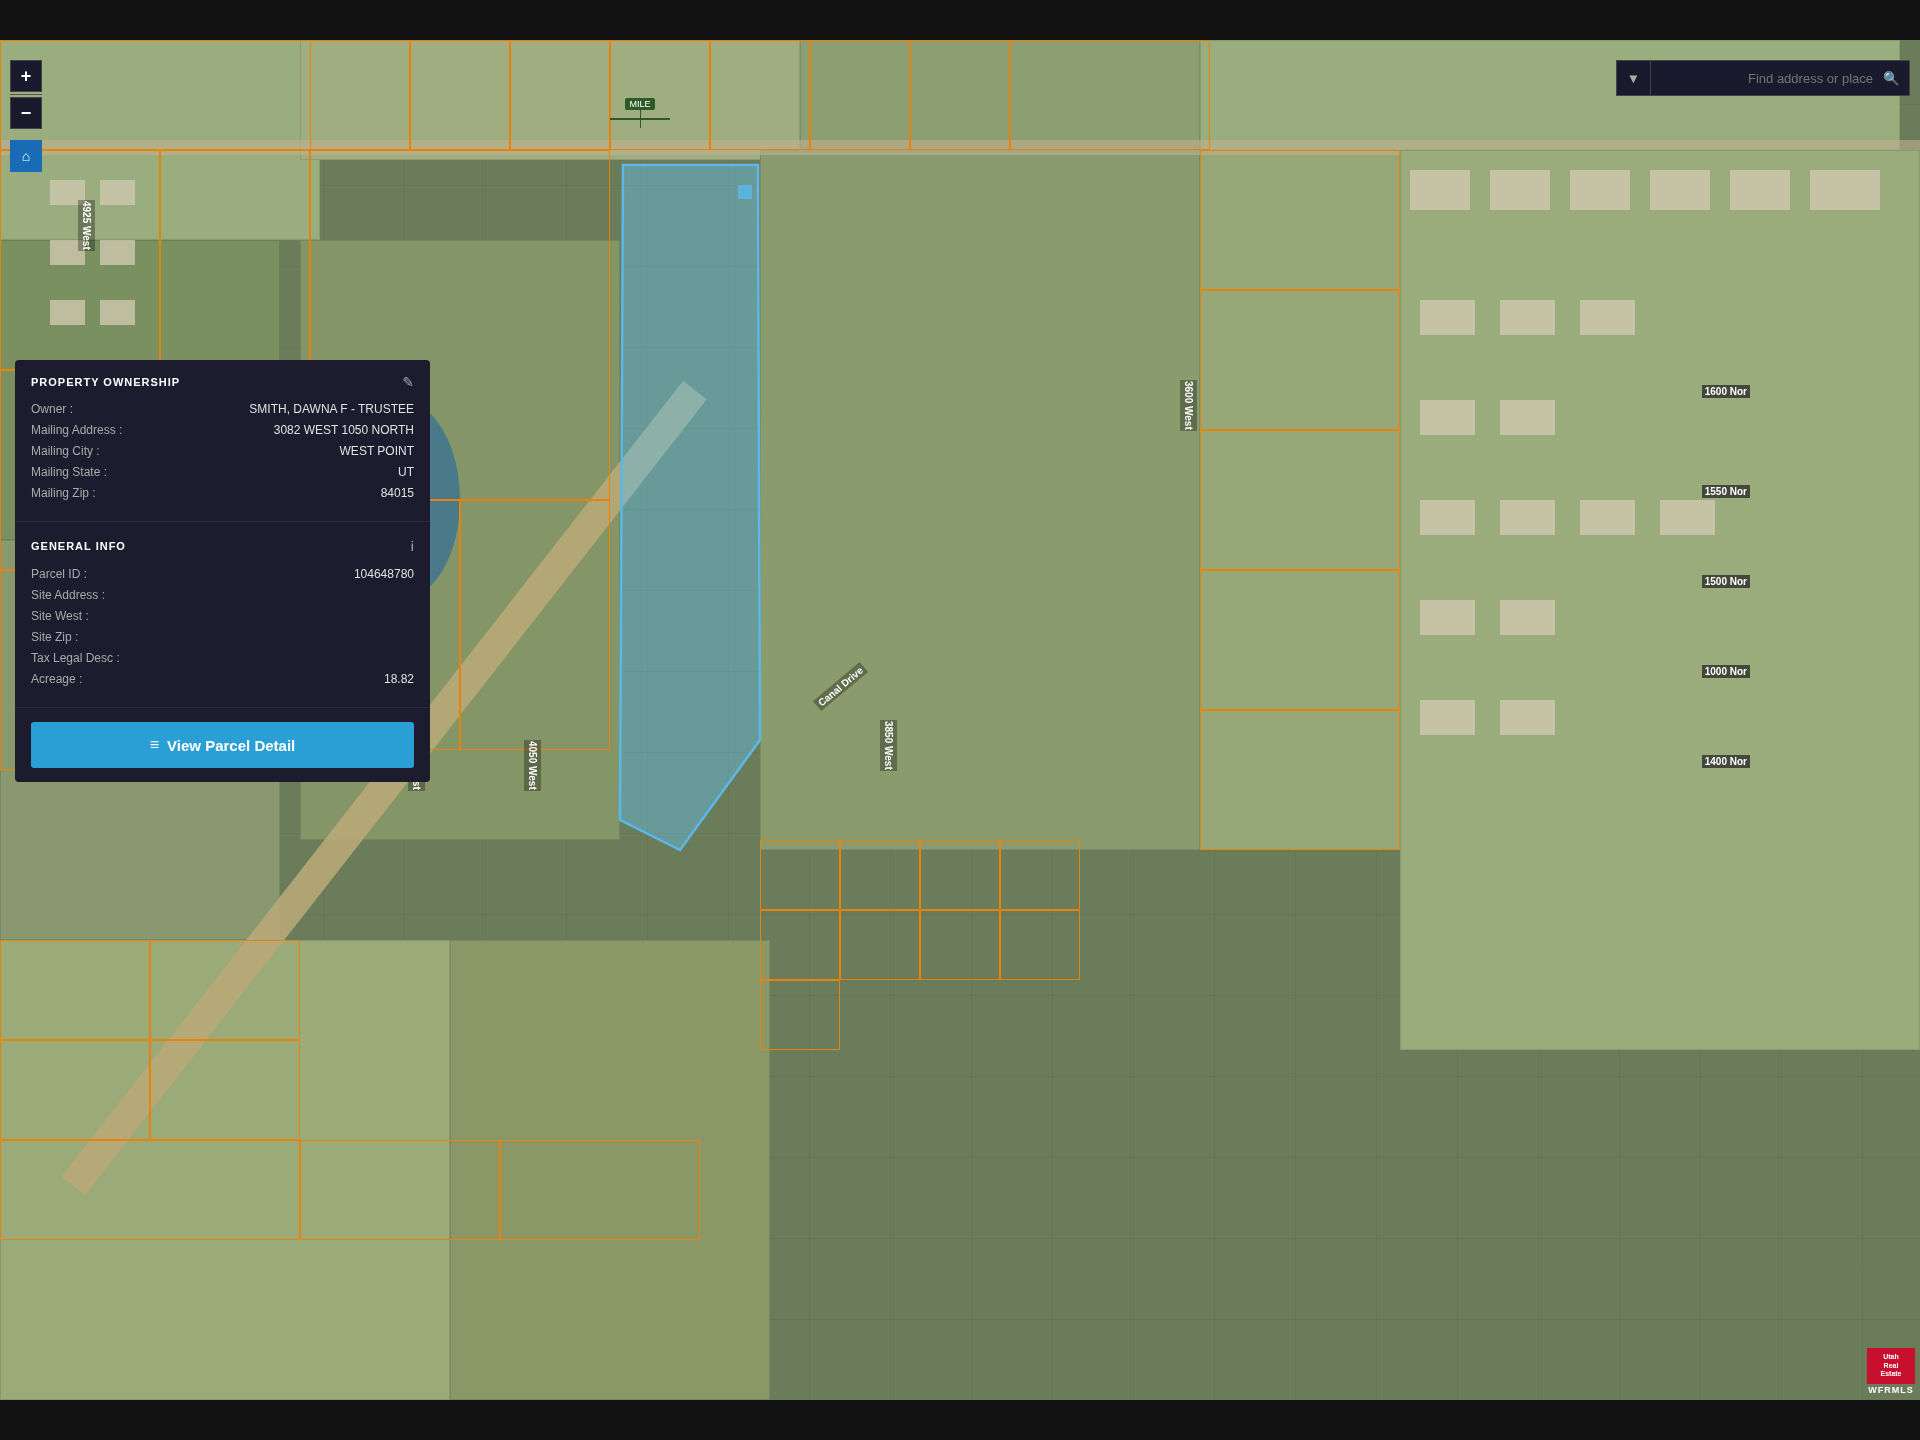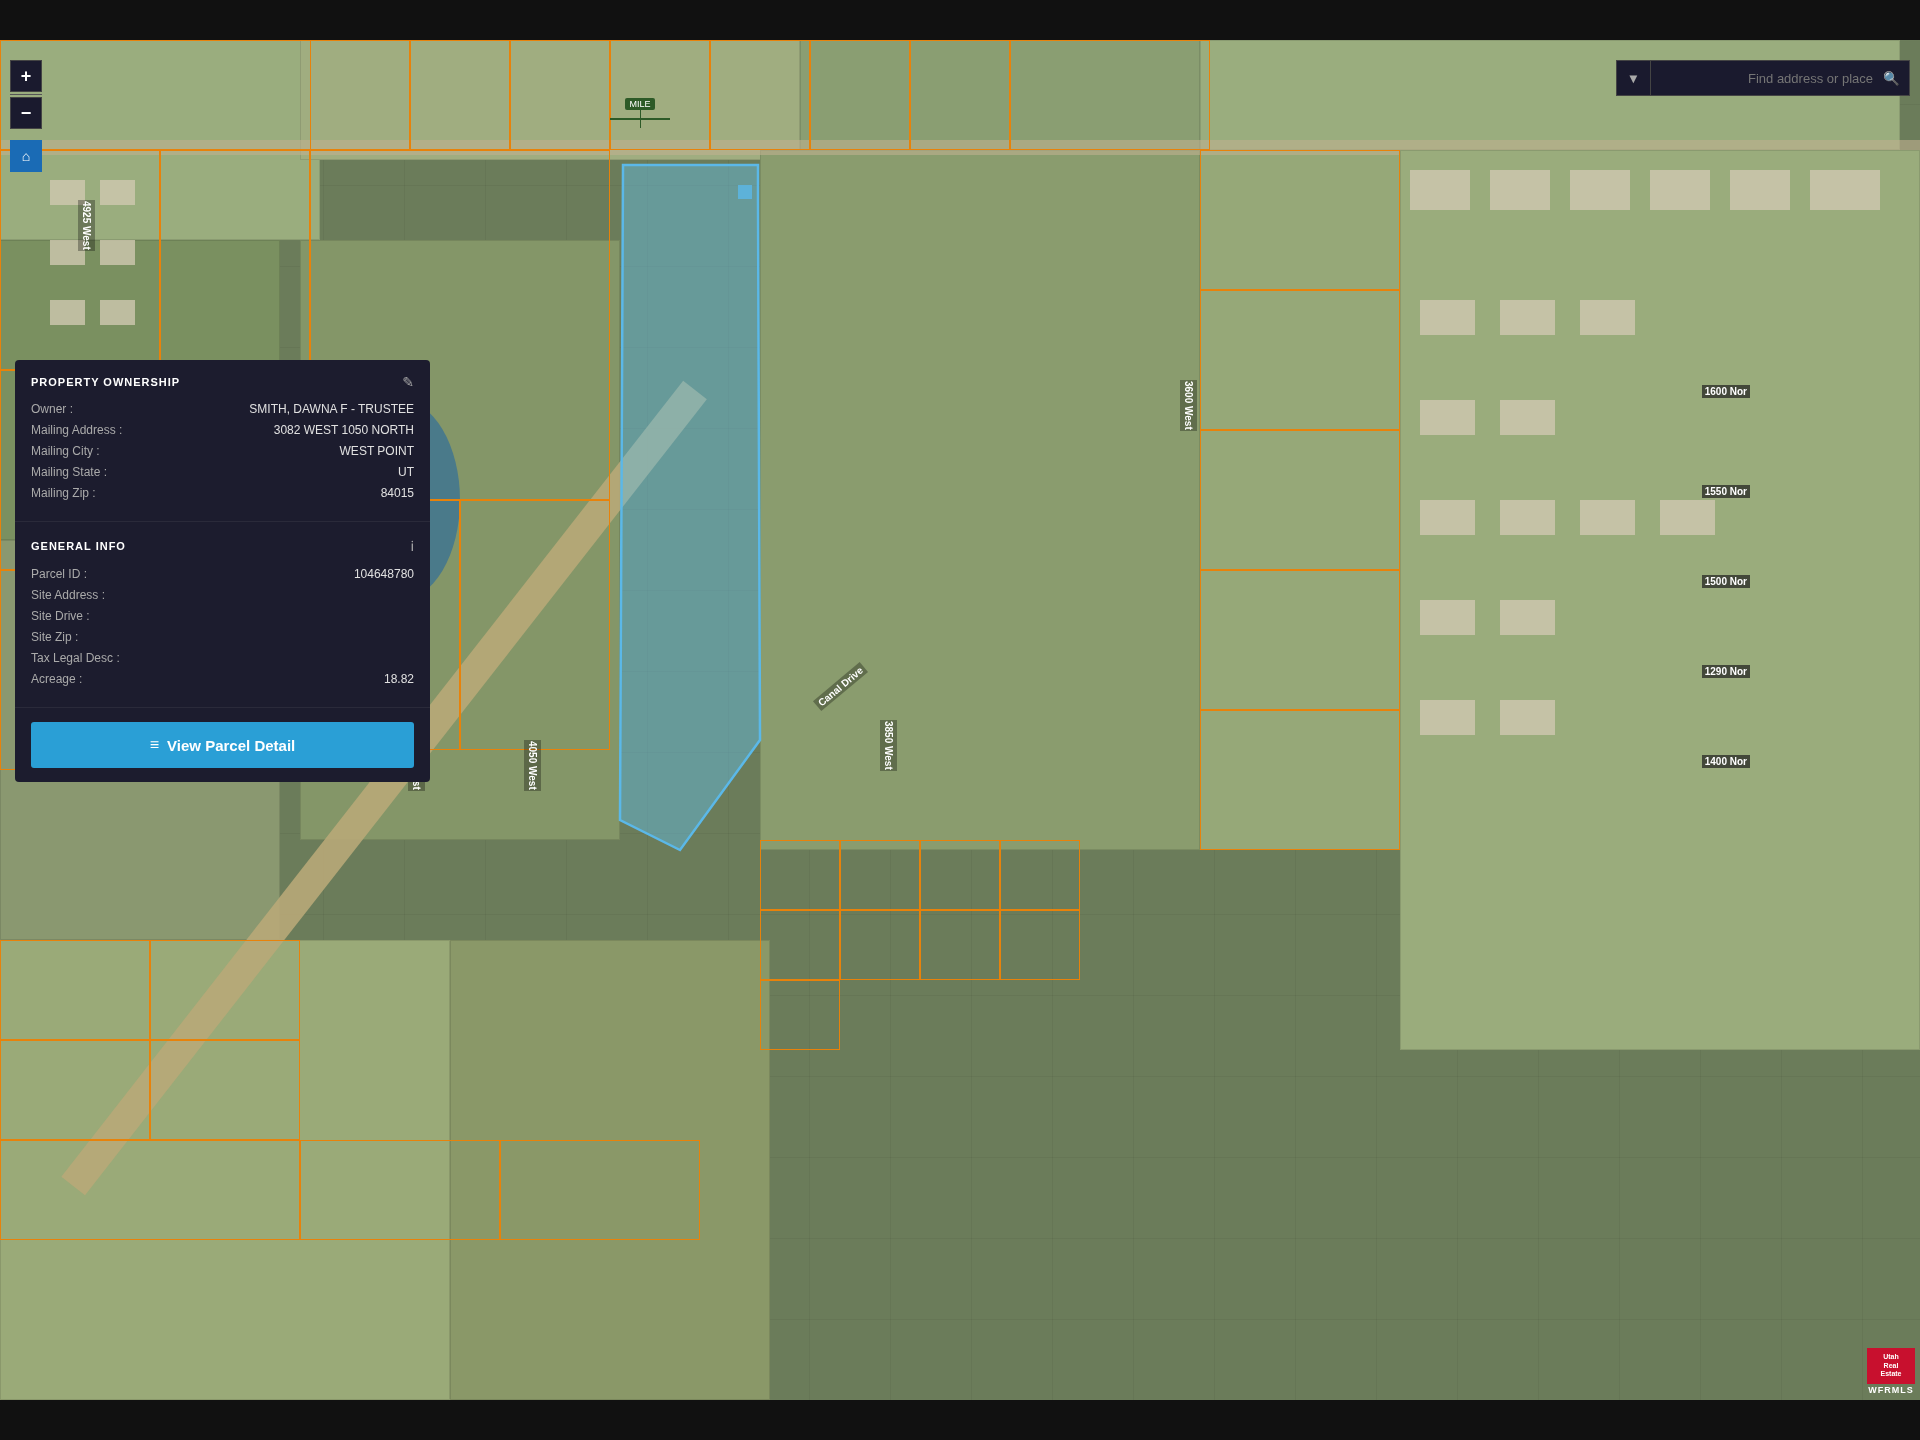--- a/index.html
+++ b/index.html
@@ -463,21 +463,21 @@
   <div class="road-label road-label-v" style="left:78px;top:160px;">4925 West</div>
   <div class="road-label road-label-v" style="left:408px;top:700px;">4100 West</div>
   <div class="road-label road-label-v" style="left:524px;top:700px;">4050 West</div>
   <div class="road-label" style="left:810px;top:640px;transform:rotate(-40deg);">Canal Drive</div>
   <div class="road-label road-label-v" style="left:880px;top:680px;">3850 West</div>
   <div class="road-label road-label-v" style="left:1180px;top:340px;">3600 West</div>
 
   <div class="road-label" style="right:170px;top:345px;background:rgba(30,30,30,0.7);">1600 Nor</div>
   <div class="road-label" style="right:170px;top:445px;background:rgba(30,30,30,0.7);">1550 Nor</div>
   <div class="road-label" style="right:170px;top:535px;background:rgba(30,30,30,0.7);">1500 Nor</div>
-  <div class="road-label" style="right:170px;top:625px;background:rgba(30,30,30,0.7);">1290 Nor</div>
+  <div class="road-label" style="right:170px;top:625px;background:rgba(30,30,30,0.7);">1000 Nor</div>
   <div class="road-label" style="right:170px;top:715px;background:rgba(30,30,30,0.7);">1400 Nor</div>
 
   <div id="zoom-controls">
     <button class="zoom-btn">+</button>
     <div style="height:1px;background:#555;"></div>
     <button class="zoom-btn">−</button>
   </div>
 
   <div id="home-btn">
     <span>⌂</span>
@@ -532,21 +532,21 @@
       </div>
       <div class="field-row">
         <span class="field-label">Parcel ID :</span>
         <span class="field-value">104648780</span>
       </div>
       <div class="field-row">
         <span class="field-label">Site Address :</span>
         <span class="field-value"></span>
       </div>
       <div class="field-row">
-        <span class="field-label">Site Drive :</span>
+        <span class="field-label">Site West :</span>
         <span class="field-value"></span>
       </div>
       <div class="field-row">
         <span class="field-label">Site Zip :</span>
         <span class="field-value"></span>
       </div>
       <div class="field-row" style="align-items:flex-start;">
         <span class="field-label">Tax Legal Desc :</span>
       </div>
       <div class="field-row">

